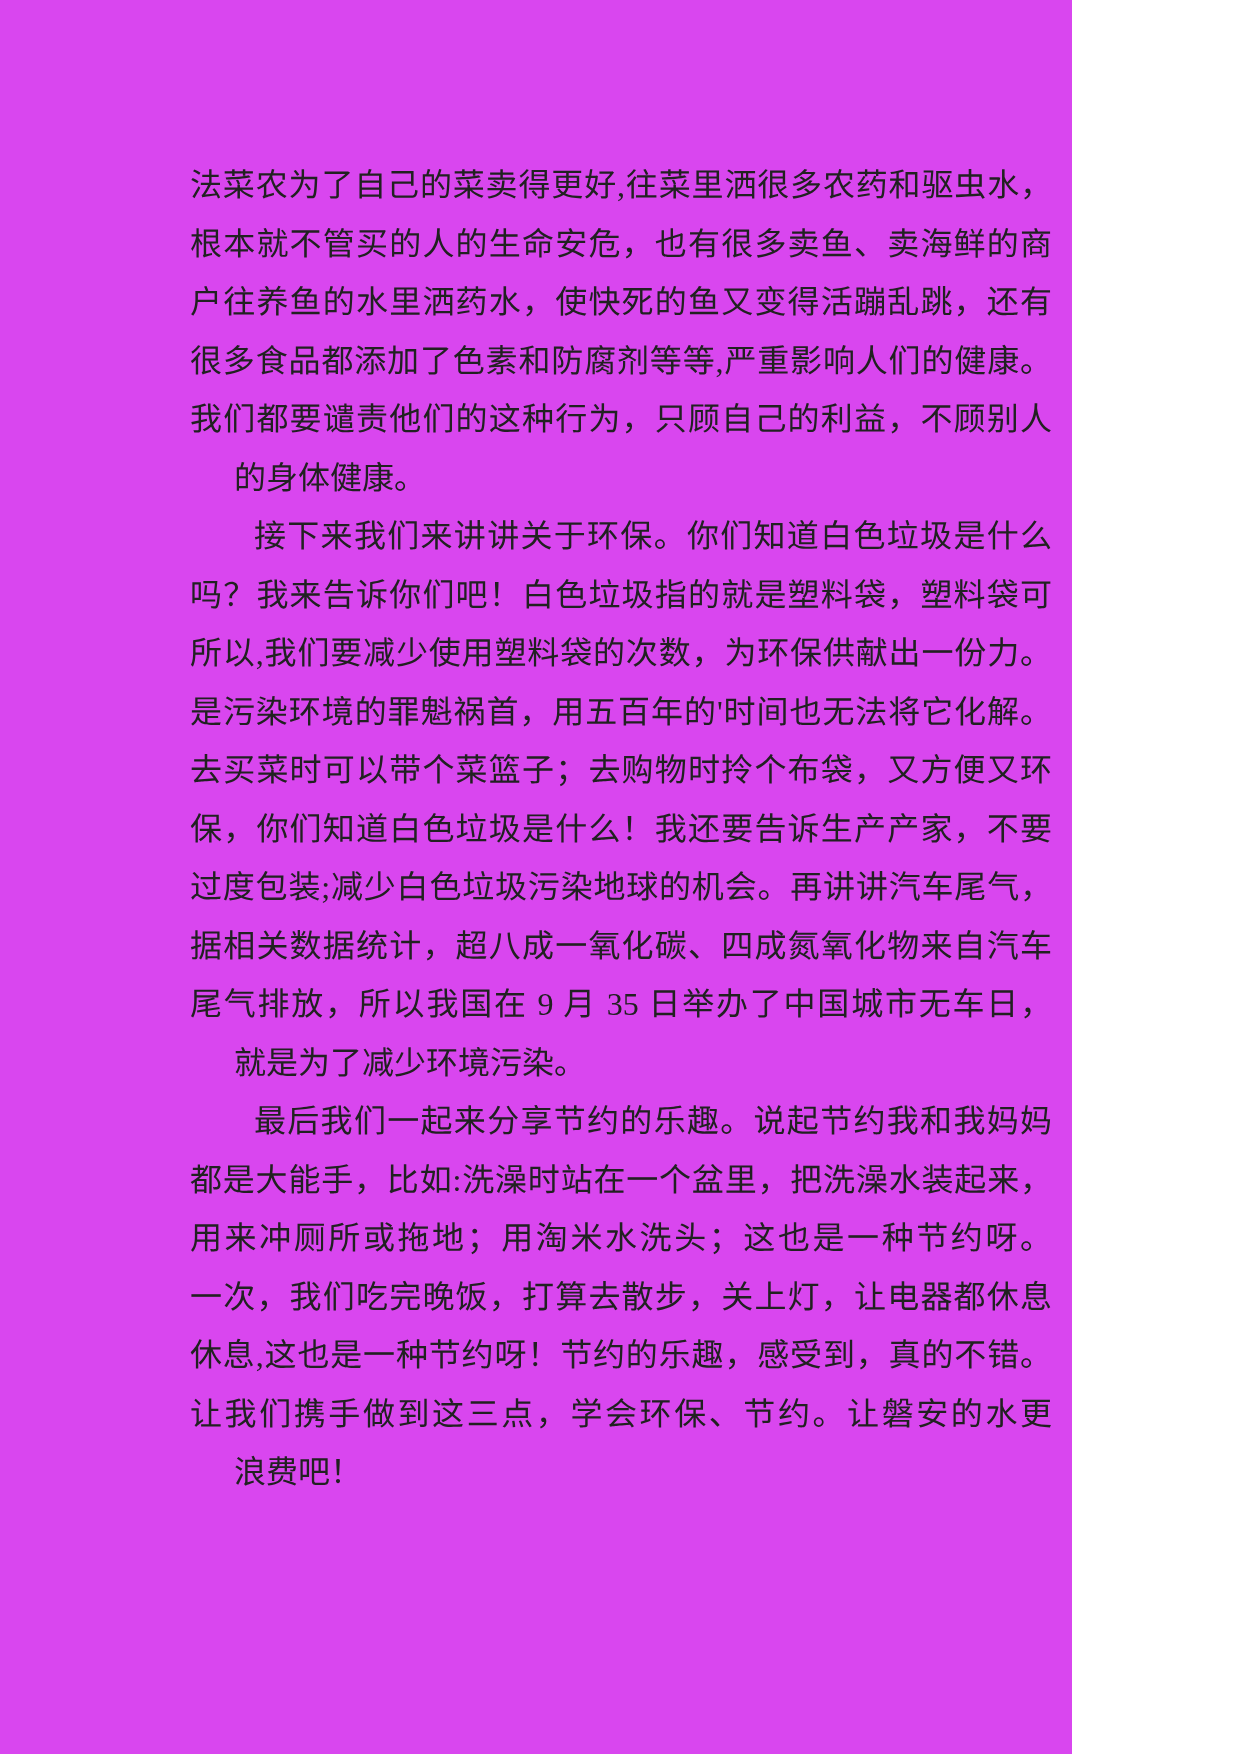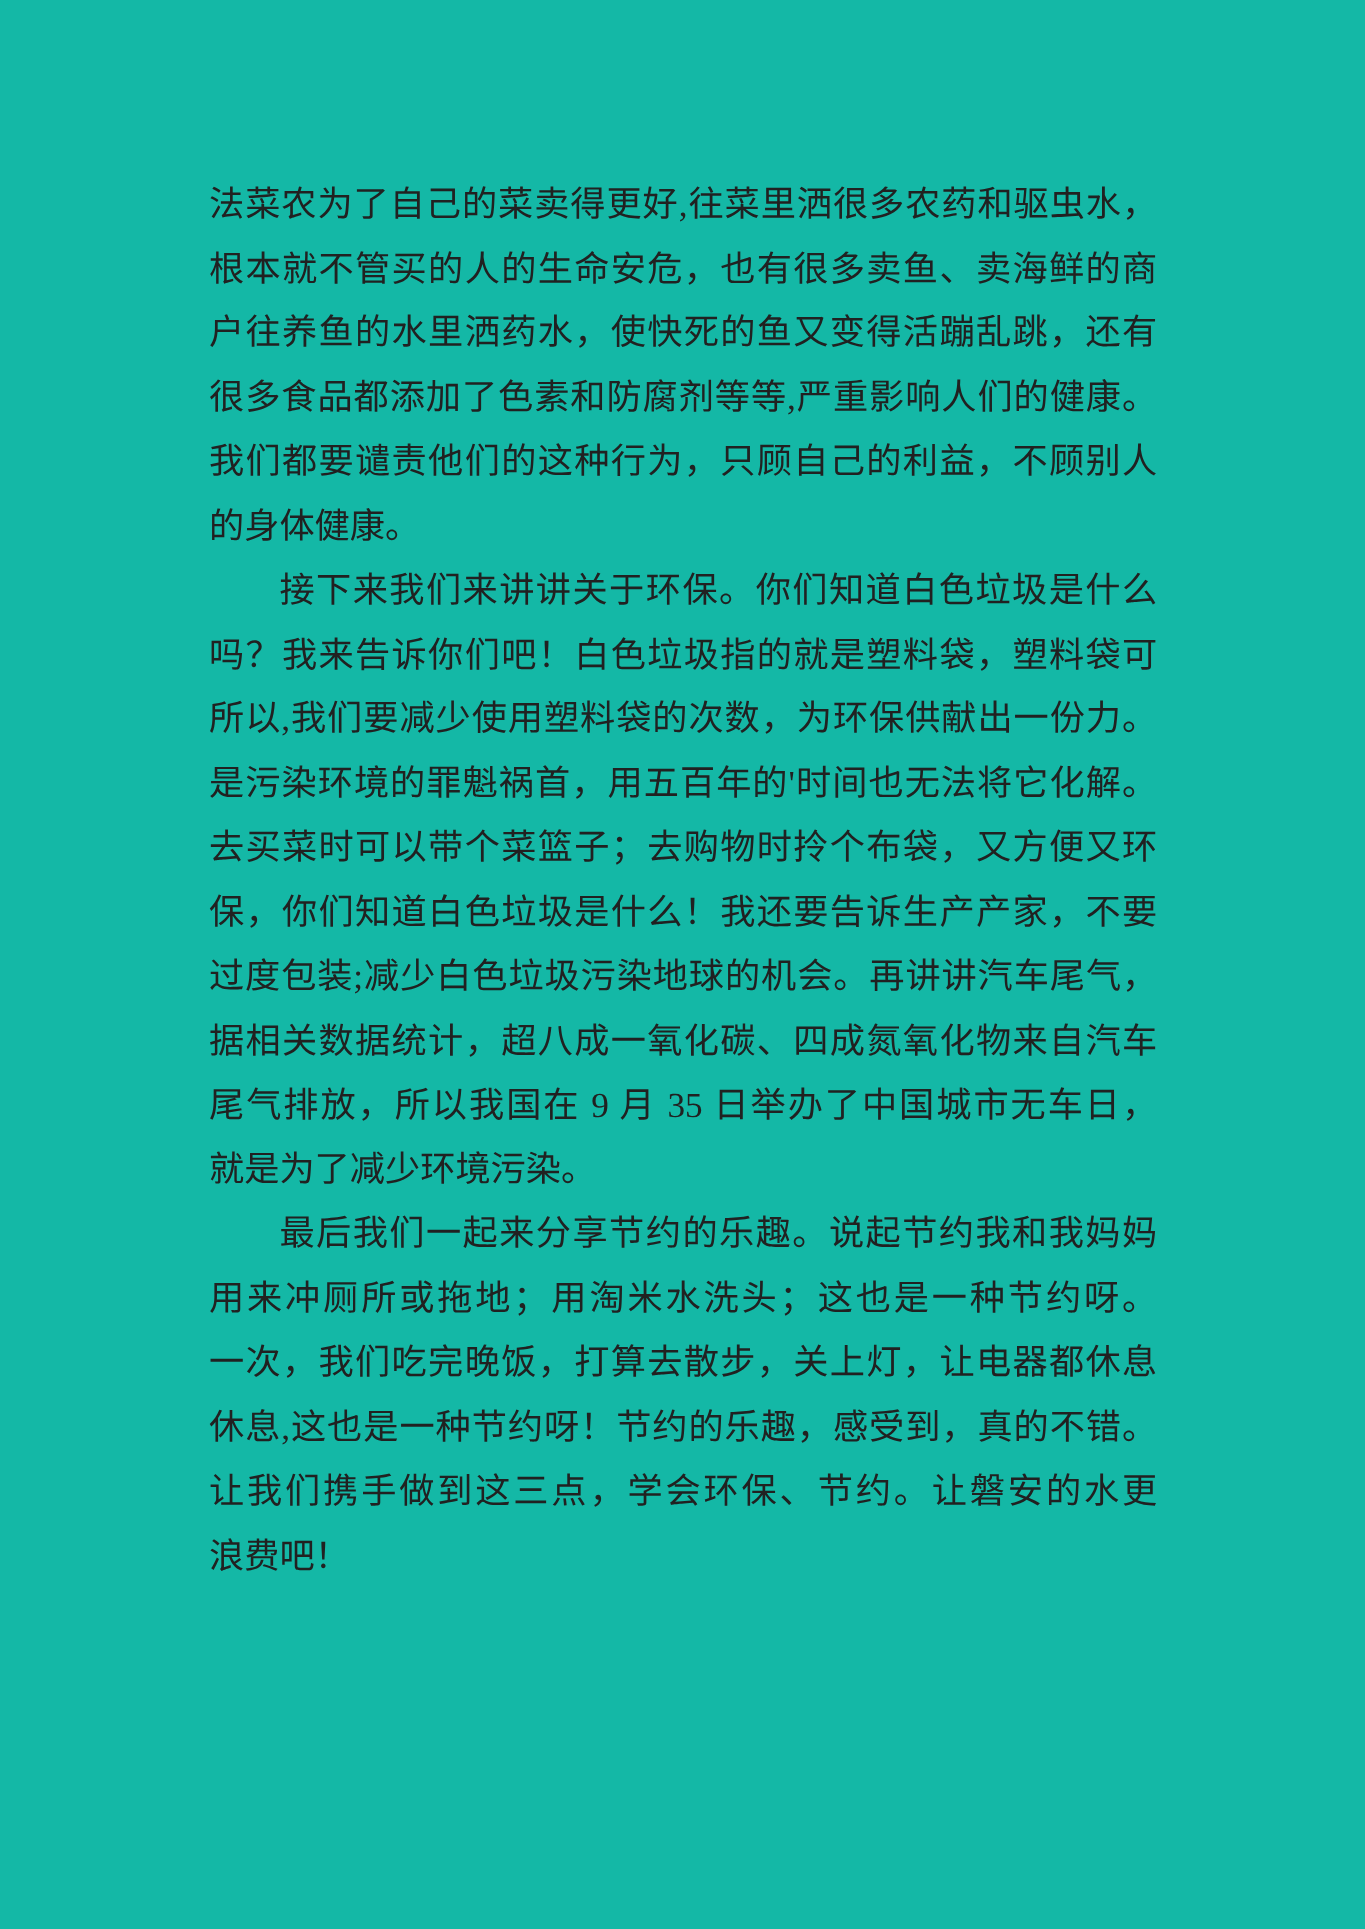--- a/index.html
+++ b/index.html
@@ -2,23 +2,23 @@
 <html lang="zh-CN"><head>
 <meta charset="utf-8">
 <style>
   html, body {
     margin: 0;
     padding: 0;
     background: #ffffff;
   }
   .page {
     position: relative;
-    width: 1241px;
+    width: 1072px;
     height: 1754px;
-    background: #14b8a6;
+    background: #d946ef;
     overflow: hidden;
   }
   .textblock {
     position: absolute;
     left: 190px;
     top: 156px;
     width: 862px;
     font-family: "Liberation Serif", "DejaVu Serif", serif;
     font-size: 32px;
     line-height: 58.5px;
@@ -32,20 +32,21 @@
   
   .fill {
     text-align: justify;
     text-align-last: justify;
     text-justify: inter-character;
   }
   
   .end {
     text-align: right;
     text-align-last: left;
+    margin-left: 44px;
   }
   
   .indent {
     text-indent: 64px;
   }
 </style>
 </head>
 <body>
 
 <div class="page">
@@ -63,20 +64,21 @@
     <div class="line fill">所以,我们要减少使用塑料袋的次数，为环保供献出一份力。</div>
     <div class="line fill">是污染环境的罪魁祸首，用五百年的'时间也无法将它化解。</div>
     <div class="line fill">去买菜时可以带个菜篮子；去购物时拎个布袋，又方便又环</div>
     <div class="line fill">保，你们知道白色垃圾是什么！我还要告诉生产产家，不要</div>
     <div class="line fill">过度包装;减少白色垃圾污染地球的机会。再讲讲汽车尾气，</div>
     <div class="line fill">据相关数据统计，超八成一氧化碳、四成氮氧化物来自汽车</div>
     <div class="line fill">尾气排放，所以我国在 9 月 35 日举办了中国城市无车日，</div>
     <div class="line end">就是为了减少环境污染。</div>
 
     <div class="line fill indent">最后我们一起来分享节约的乐趣。说起节约我和我妈妈</div>
+    <div class="line fill">都是大能手，比如:洗澡时站在一个盆里，把洗澡水装起来，</div>
     <div class="line fill">用来冲厕所或拖地；用淘米水洗头；这也是一种节约呀。</div>
     <div class="line fill">一次，我们吃完晚饭，打算去散步，关上灯，让电器都休息</div>
     <div class="line fill">休息,这也是一种节约呀！节约的乐趣，感受到，真的不错。</div>
     <div class="line fill">让我们携手做到这三点，学会环保、节约。让磐安的水更清，</div>
     <div class="line end">浪费吧！</div>
 
   </div>
 </div>
 
 </body></html>

